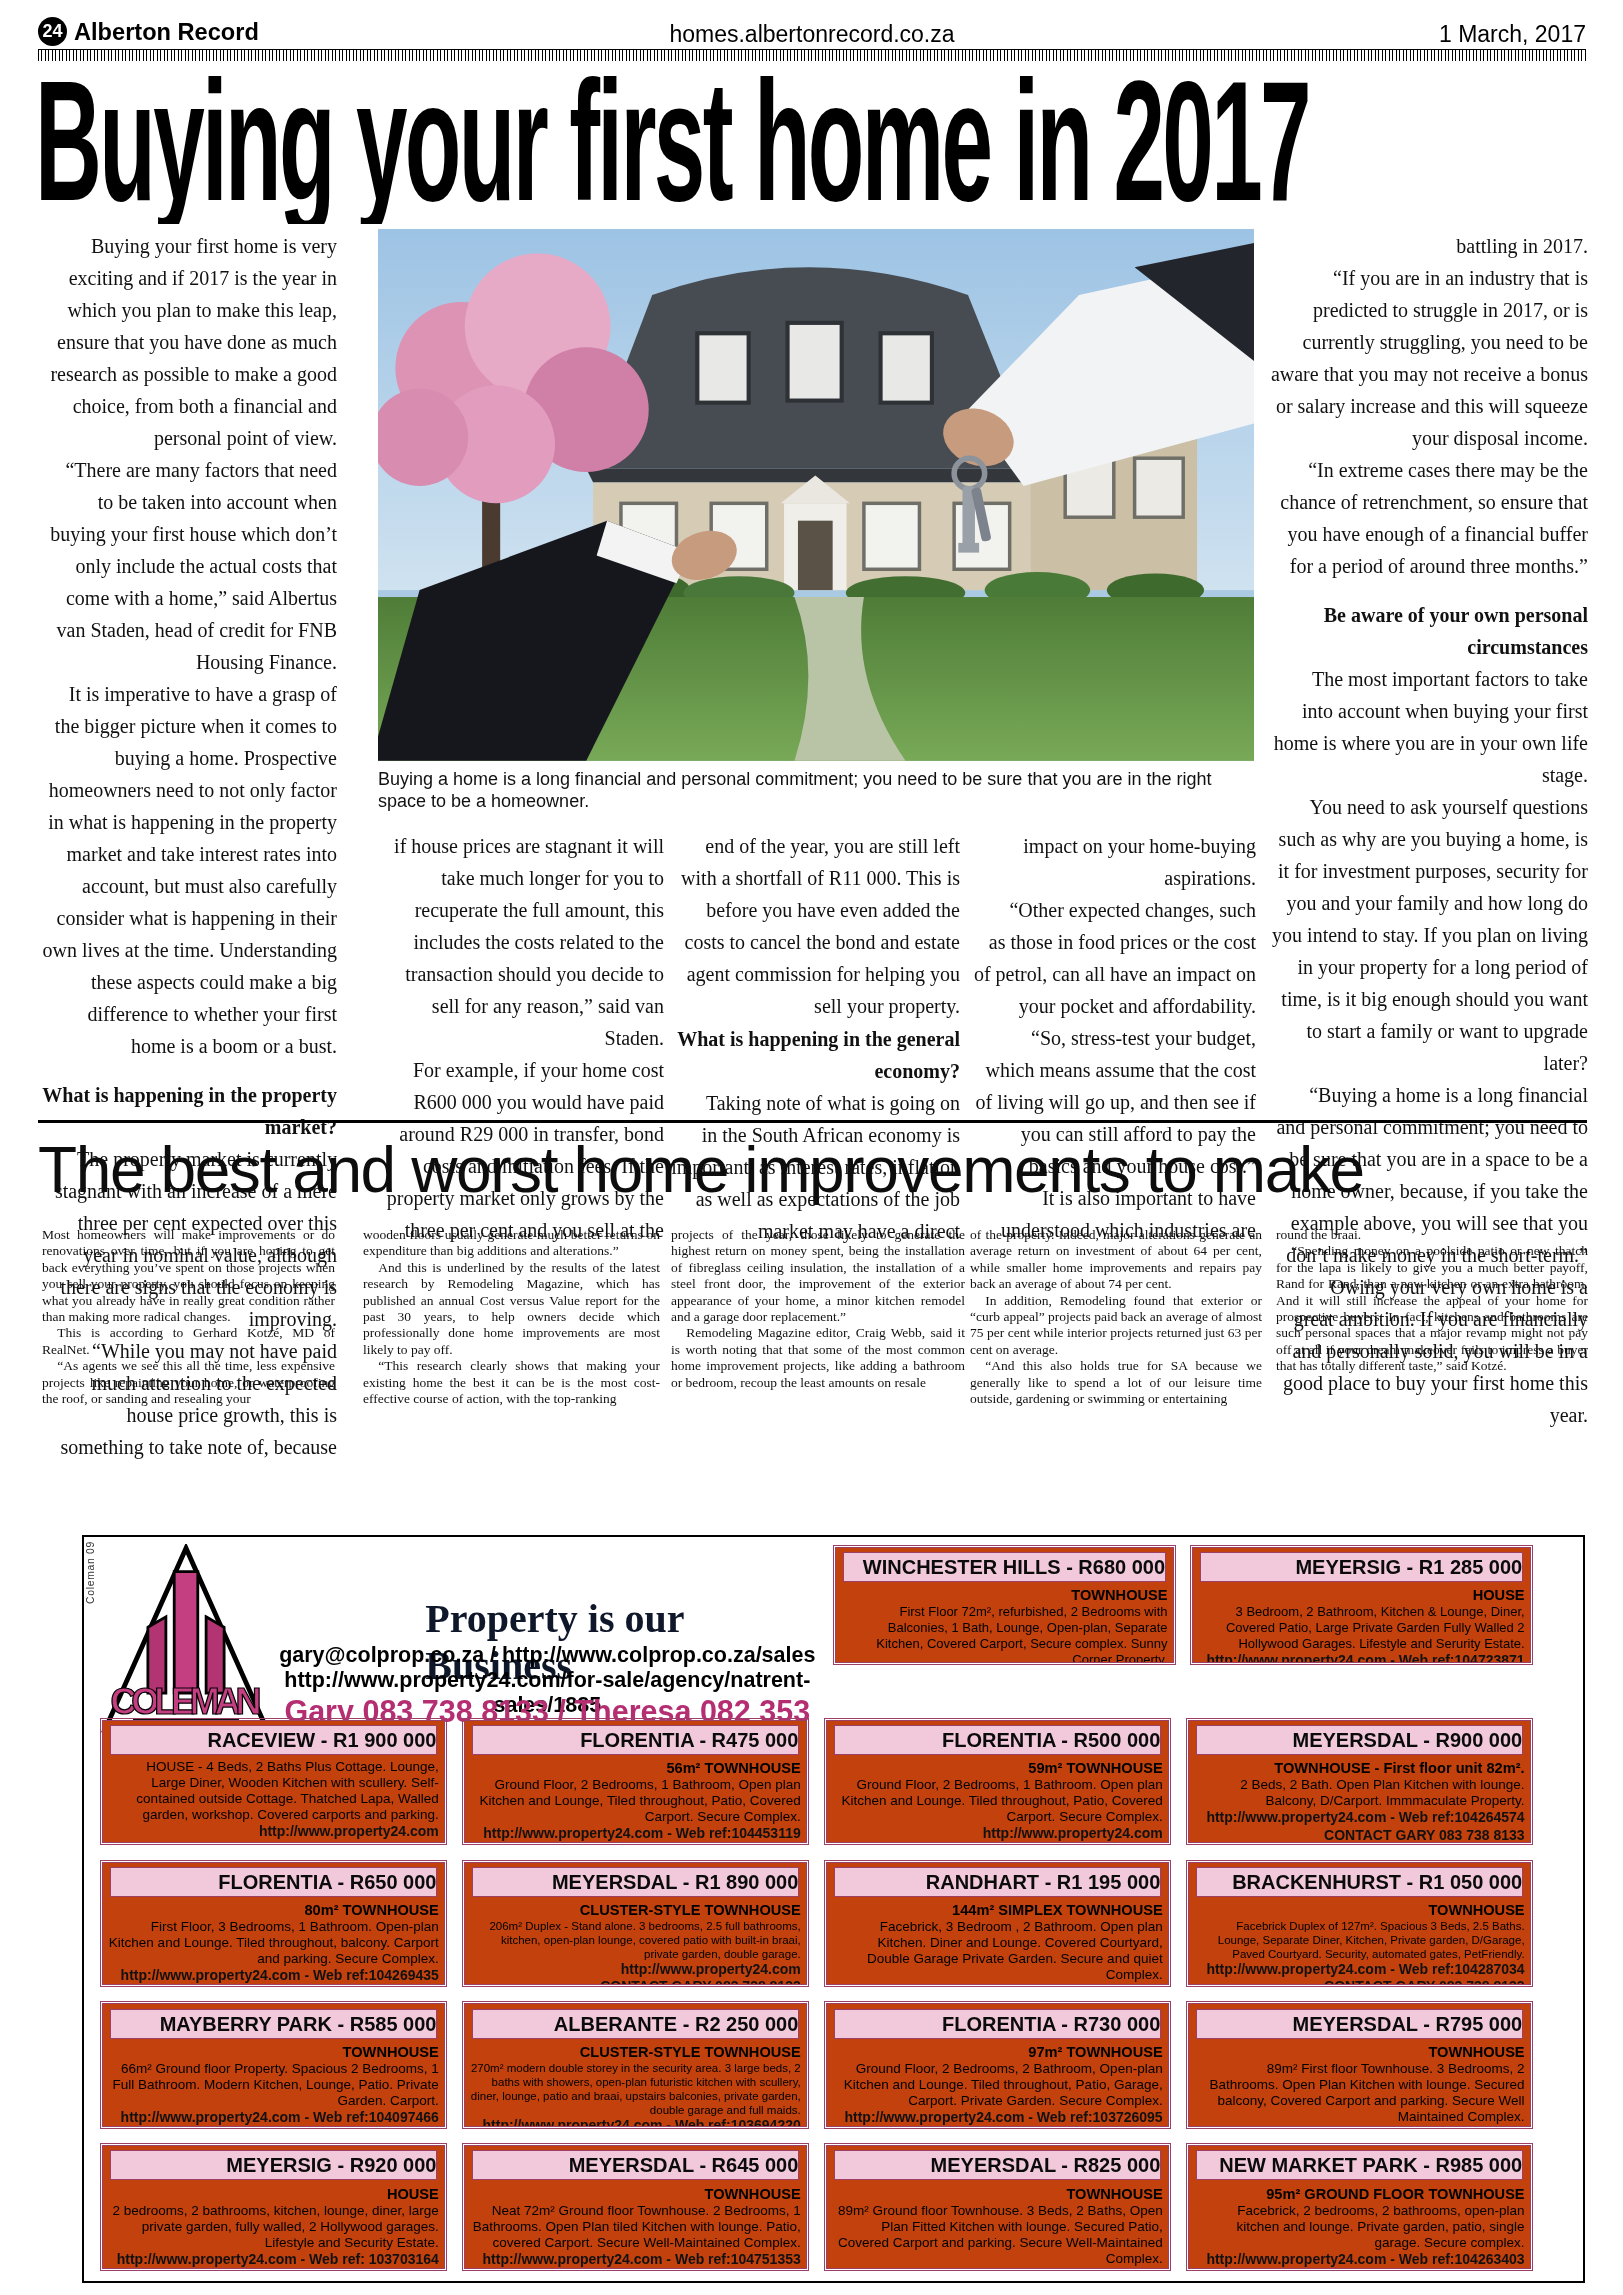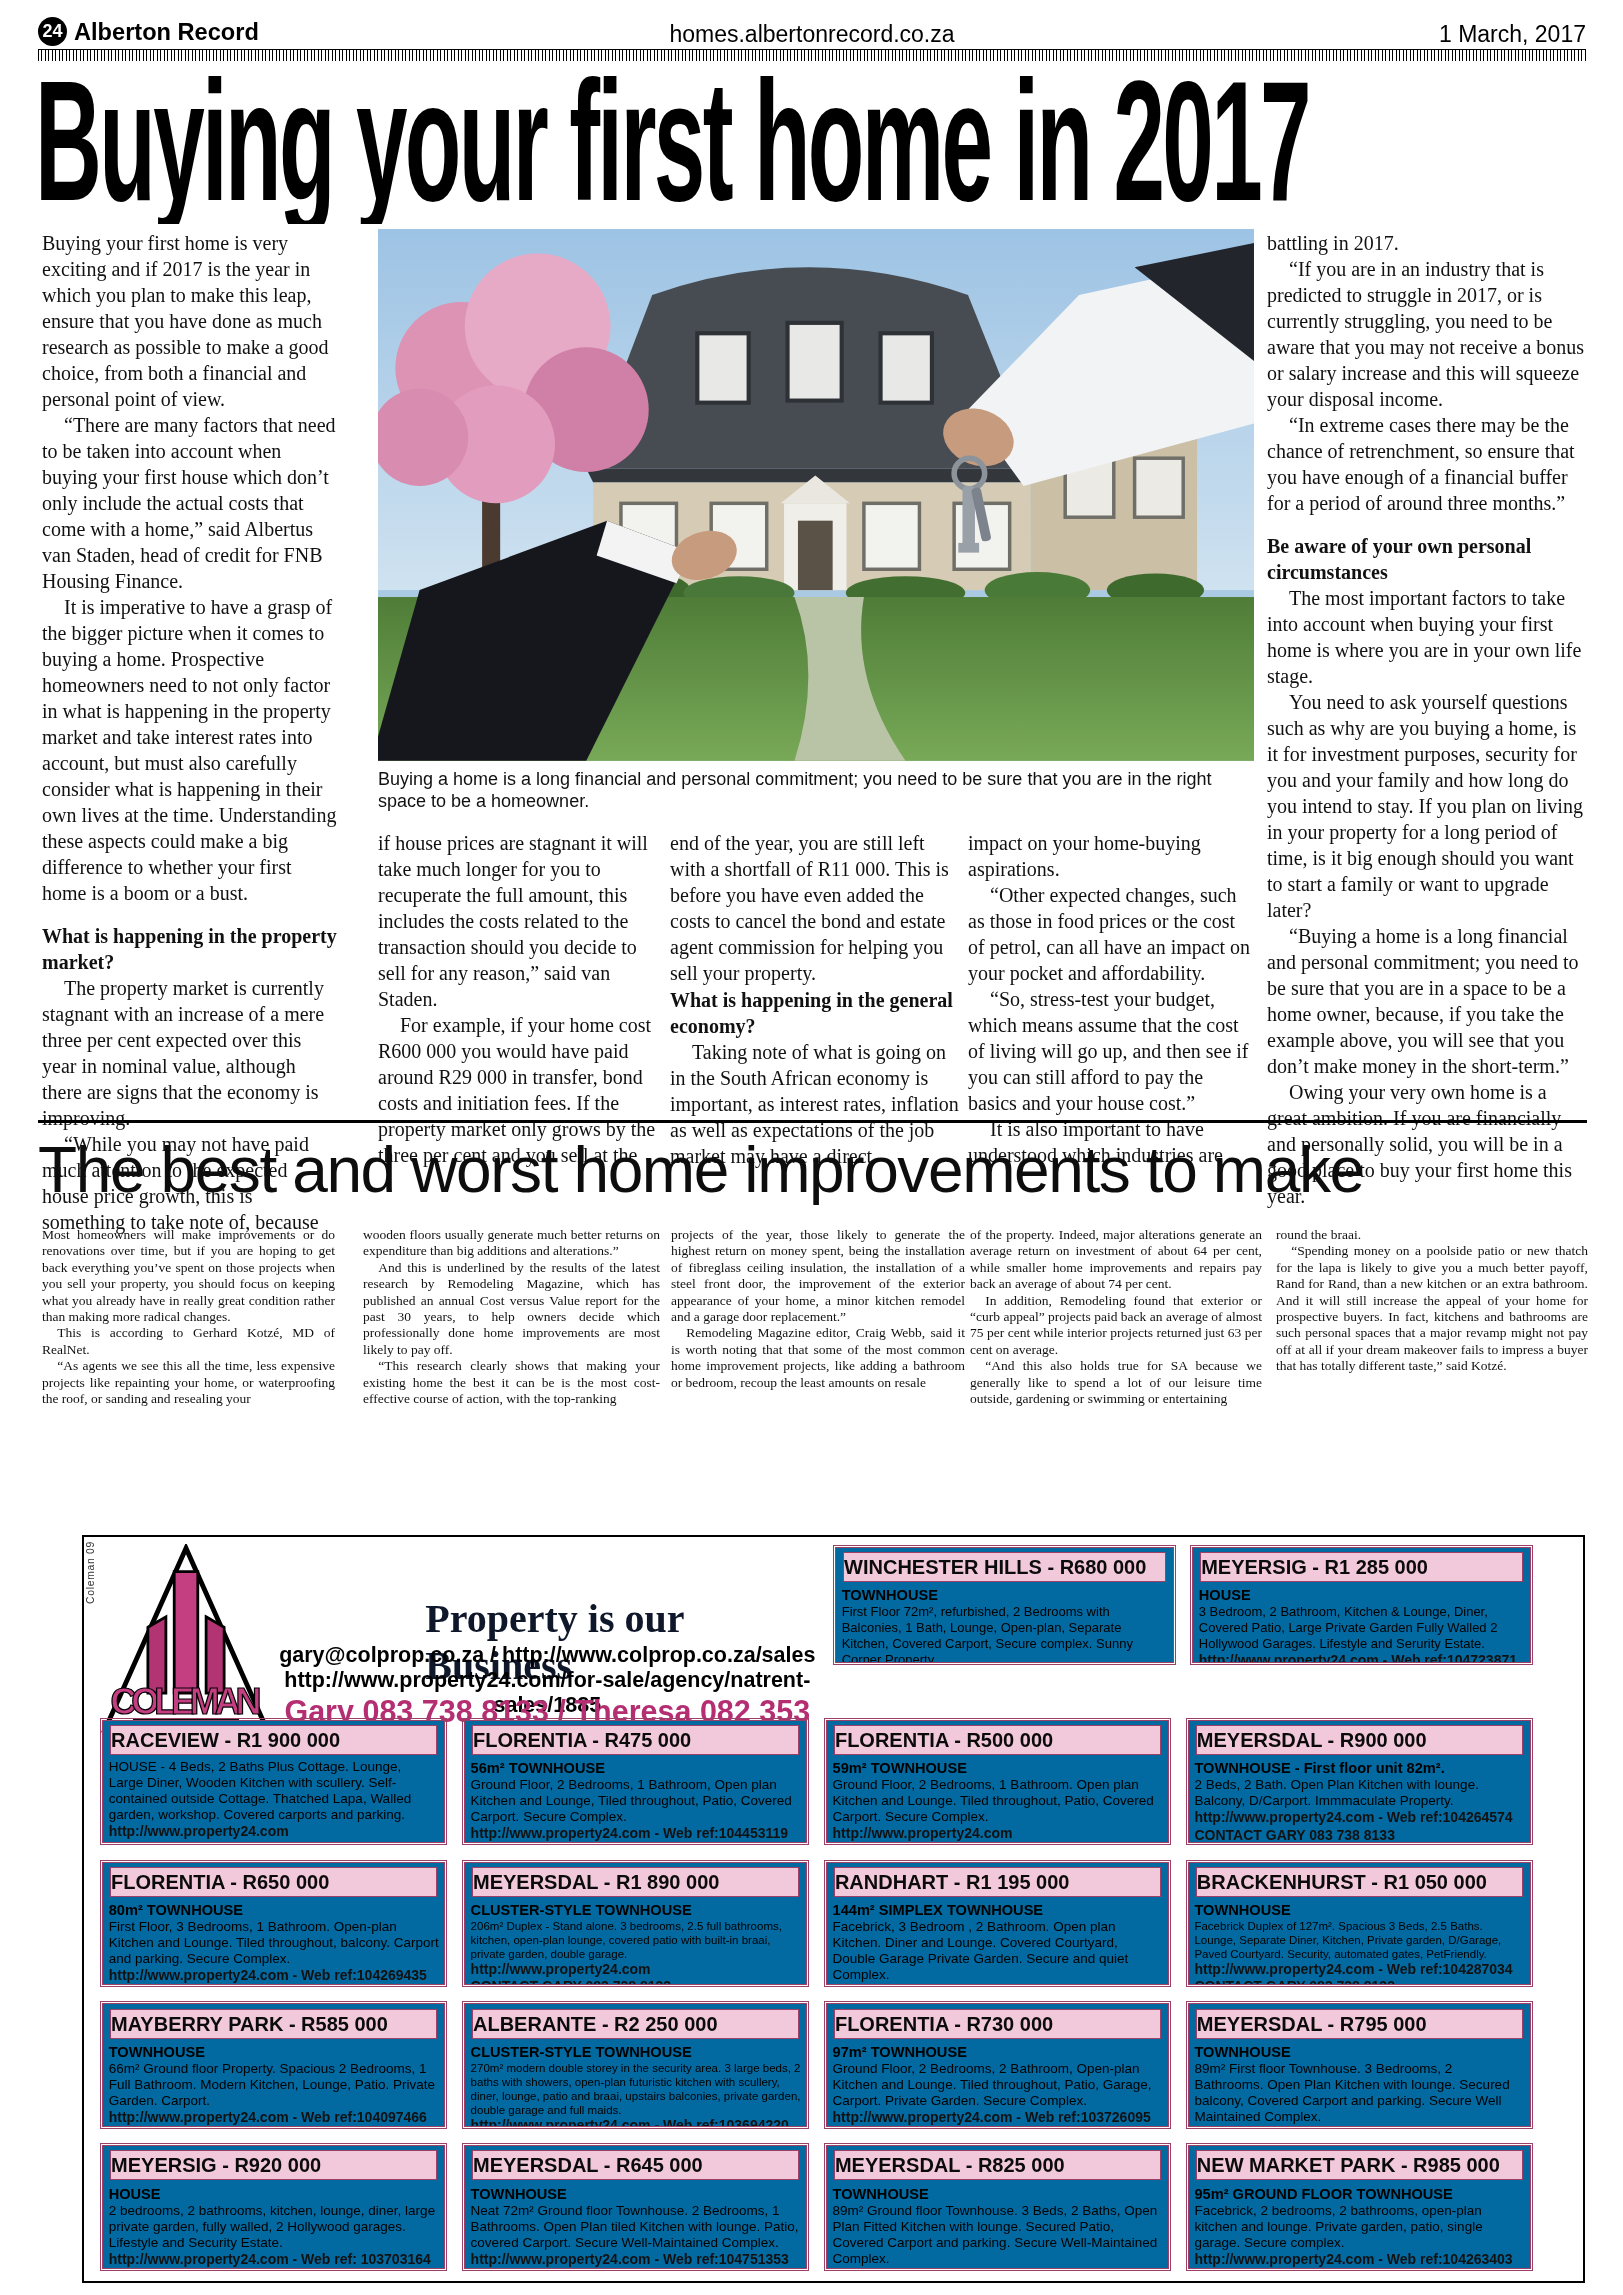--- a/index.html
+++ b/index.html
@@ -14,21 +14,21 @@
   .barcode-rule{position:absolute;left:38px;top:49px;width:1548px;height:11px;
     background:repeating-linear-gradient(90deg,#000 0 1.4px,#fff 1.4px 3.5px,#000 3.5px 4.2px,#fff 4.2px 7px);
     border-top:1.4px solid #000;}
 
   
   .headline1{position:absolute;left:35px;top:61px;width:1555px;height:163px;overflow:hidden;}
   .headline1 span{display:inline-block;white-space:nowrap;font-family:"Liberation Sans",sans-serif;
     font-weight:800;font-size:170px;line-height:160px;letter-spacing:-4.9px;transform:scaleX(0.545);transform-origin:0 50%;color:#000;}
 
   
-  .a1col{position:absolute;font-size:20px;line-height:26px;text-align:left;}
+  .a1col{position:absolute;font-size:20px;line-height:32px;text-align:right;}
   .a1col p{margin:0;}
   .a1col p + p{text-indent:22px;}
   .a1col p.subhead{font-weight:bold;text-indent:0;margin-top:16.7px;font-size:20px;}
   #a1c3 p.subhead{margin-top:1.4px;}
   #a1c1{left:42px;top:230px;width:295px;height:887px;}
   #a1c2{left:378px;top:830px;width:286px;height:286px;}
   #a1c3{left:670px;top:830px;width:290px;height:286px;}
   #a1c4{left:968px;top:830px;width:288px;height:286px;}
   #a1c5{left:1267px;top:230px;width:321px;height:888px;}
 
@@ -53,21 +53,21 @@
   .ads-header{position:absolute;left:15.3px;top:7px;right:49px;height:125px;display:flex;gap:11px;}
   .brand{position:relative;width:722px;height:125px;flex:none;}
   .brand-logo{position:absolute;left:0;top:0;}
   .tagline1{position:absolute;left:201px;top:0px;font-family:"Liberation Serif",serif;font-style:italic;font-weight:bold;font-size:40px;color:#c4327e;}
   .tagline2{position:absolute;left:326px;top:51px;font-family:"Liberation Serif",serif;font-weight:bold;font-size:40px;color:#0f172a;}
   .contact-lines{position:absolute;left:174px;top:99px;width:548px;text-align:center;font-family:"Liberation Sans",sans-serif;font-weight:bold;font-size:21.5px;line-height:25px;color:#000;}
   .phone-line{position:absolute;left:174px;top:150px;width:548px;text-align:center;font-family:"Liberation Sans",sans-serif;font-weight:bold;font-size:30.5px;color:#b52e72;}
   .top-cards{flex:1;display:grid;grid-template-columns:1fr 1fr;gap:12.5px;height:122px;}
   .ads-grid{position:absolute;left:15.3px;right:49px;top:180px;bottom:9.7px;display:grid;grid-template-columns:repeat(4,1fr);grid-template-rows:repeat(4,1fr);column-gap:12.5px;row-gap:11px;gap:13px;}
 
-  .card{position:relative;border:1.4px solid #9c4067;outline:1.4px solid #9c4067;outline-offset:1.4px;margin:2.8px;background:#0369a1;box-sizing:border-box;padding:1.4px 5.6px 2.8px;overflow:hidden;font-family:"Liberation Sans",sans-serif;text-align:left;}
+  .card{position:relative;border:1.4px solid #9c4067;outline:1.4px solid #9c4067;outline-offset:1.4px;margin:2.8px;background:#c2410c;box-sizing:border-box;padding:1.4px 5.6px 2.8px;overflow:hidden;font-family:"Liberation Sans",sans-serif;text-align:right;}
   .card-head{margin:2.8px 1.4px 4.2px;background:#f2c9da;border:1.4px solid #9c4067;font-weight:bold;font-size:20px;line-height:28px;color:#0b0b0b;}
   .card-sub{font-weight:bold;font-size:14.6px;line-height:18px;color:#000;}
   .card-body{font-size:13.5px;line-height:16px;color:#000;}
   .card-web{font-weight:bold;font-size:14px;line-height:17.4px;}
   .card-contact{font-weight:bold;font-size:14px;line-height:17.4px;}
   .card.small .card-body{font-size:11.5px;line-height:14px;}
   .top-cards .card .card-body{font-size:13px;line-height:16px;}
 </style>
 </head>
 <body>

